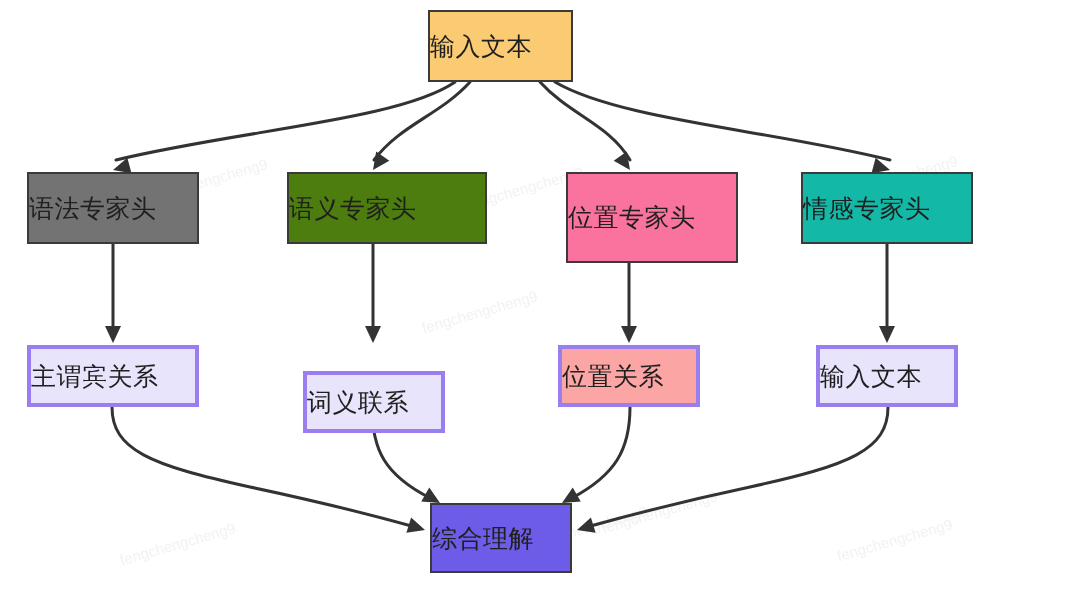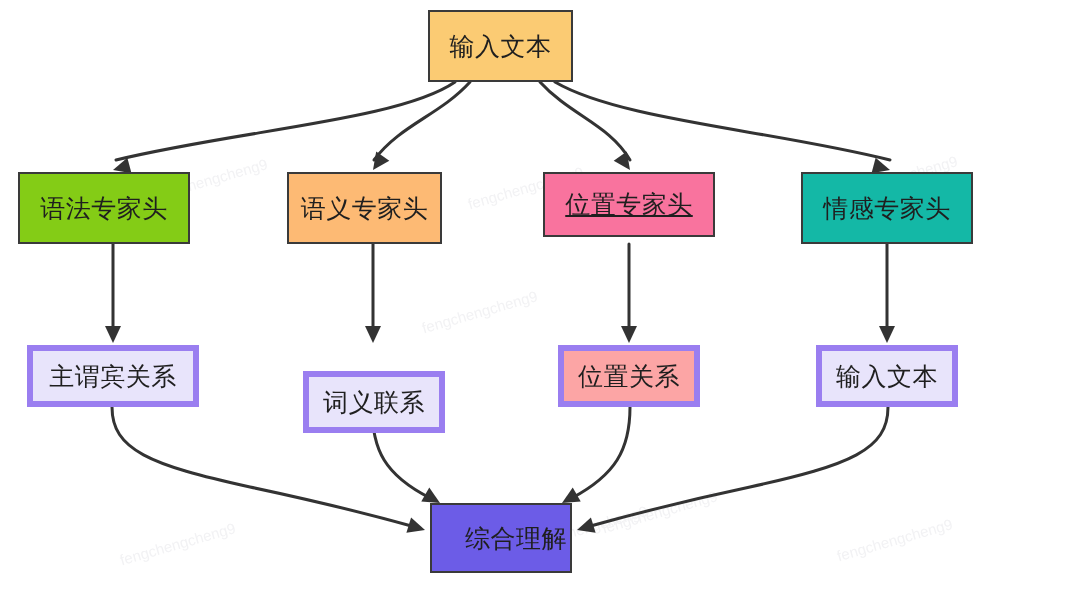--- a/index.html
+++ b/index.html
@@ -33,29 +33,28 @@
     white-space: nowrap;
     transform-origin: left top;
     transform: rotate(-16deg);
     user-select: none;
   }
   .node {
     position: absolute;
     box-sizing: border-box;
     display: flex;
     align-items: center;
-    justify-content: center;
     font-size: 25px;
     line-height: 1;
     color: #1f1f1f;
     white-space: nowrap;
     letter-spacing: 0.5px;
   }
   .node.dark-border { border: 2px solid #3a3a3a; }
-  .node.purple-border { border: 6px solid #4d7c0f; }
+  .node.purple-border { border: 4px solid #4d7c0f; }
 </style>
 </head>
 <body>
 
 <div id="canvas" style="background: rgb(255, 255, 255);">
 
   <div id="watermarks">
       <div class="wm" style="left: 118px; top: 552px; color: rgb(242, 242, 244); transform: rotate(-16deg);">fengchengcheng9</div>
       <div class="wm" style="left: 466px; top: 196px; color: rgb(242, 242, 244); transform: rotate(-16deg);">fengchengcheng9</div>
       <div class="wm" style="left: 530px; top: 535px; color: rgb(242, 242, 244); transform: rotate(-16deg);">fengchengcheng9</div>
@@ -114,42 +113,42 @@
       <g>
         <path d="M 888 407 C 888 450, 850 465, 750 487 C 670 504, 612 520, 587 527" fill="none" stroke="#333333" stroke-width="3" stroke-linecap="round"></path>
         <polygon points="0,0 -17,-8 -17,8" fill="#333333" transform="translate(577,530) rotate(163)"></polygon>
       </g>
     </svg>
 
   <div id="nodes">
       <div class="node dark-border" style="left: 428px; top: 10px; width: 145px; height: 72px; background: rgb(251, 203, 115); border-color: rgb(58, 58, 58); color: rgb(31, 31, 31);">
         <span>输入文本</span>
       </div>
-      <div class="node dark-border" style="left: 18px; top: 172px; width: 172px; height: 72px; background: #84cc16; border-color: rgb(58, 58, 58); color: rgb(31, 31, 31);">
+      <div class="node dark-border" style="left: 27px; top: 172px; width: 172px; height: 72px; background: #737373; border-color: rgb(58, 58, 58); color: rgb(31, 31, 31);">
         <span>语法专家头</span>
       </div>
-      <div class="node dark-border" style="left: 287px; top: 172px; width: 155px; height: 72px; background: #fdba74; border-color: rgb(58, 58, 58); color: rgb(31, 31, 31);">
+      <div class="node dark-border" style="left: 287px; top: 172px; width: 200px; height: 72px; background: #4d7c0f; border-color: rgb(58, 58, 58); color: rgb(31, 31, 31);">
         <span>语义专家头</span>
       </div>
-      <div class="node dark-border" style="left: 543px; top: 172px; width: 172px; height: 65px; background: rgb(249, 115, 158); border-color: rgb(58, 58, 58); color: rgb(31, 31, 31); text-decoration: underline;">
+      <div class="node dark-border" style="left: 566px; top: 172px; width: 172px; height: 91px; background: rgb(249, 115, 158); border-color: rgb(58, 58, 58); color: rgb(31, 31, 31);">
         <span>位置专家头</span>
       </div>
       <div class="node dark-border" style="left: 801px; top: 172px; width: 172px; height: 72px; background: #14b8a6; border-color: rgb(58, 58, 58); color: rgb(31, 31, 31);">
         <span>情感专家头</span>
       </div>
       <div class="node purple-border" style="left: 27px; top: 345px; width: 172px; height: 62px; background: rgb(232, 228, 251); border-color: rgb(154, 126, 240); color: rgb(31, 31, 31);">
         <span>主谓宾关系</span>
       </div>
       <div class="node purple-border" style="left: 303px; top: 345px; width: 142px; height: 62px; background: rgb(232, 228, 251); border-color: rgb(154, 126, 240); color: rgb(31, 31, 31); margin-top: 26px;">
         <span>词义联系</span>
       </div>
       <div class="node purple-border" style="left: 558px; top: 345px; width: 142px; height: 62px; background: #fca5a5; border-color: rgb(154, 126, 240); color: rgb(31, 31, 31);">
         <span>位置关系</span>
       </div>
       <div class="node purple-border" style="left: 816px; top: 345px; width: 142px; height: 62px; background: rgb(232, 228, 251); border-color: rgb(154, 126, 240); color: rgb(31, 31, 31);">
         <span>输入文本</span>
       </div>
-      <div class="node dark-border" style="left: 430px; top: 503px; width: 142px; height: 70px; background: rgb(108, 92, 231); border-color: rgb(58, 58, 58); color: rgb(31, 31, 31); padding-left: 30px;">
+      <div class="node dark-border" style="left: 430px; top: 503px; width: 142px; height: 70px; background: rgb(108, 92, 231); border-color: rgb(58, 58, 58); color: rgb(31, 31, 31);">
         <span>综合理解</span>
       </div>
     </div>
 
 </div>
 
 </body></html>

